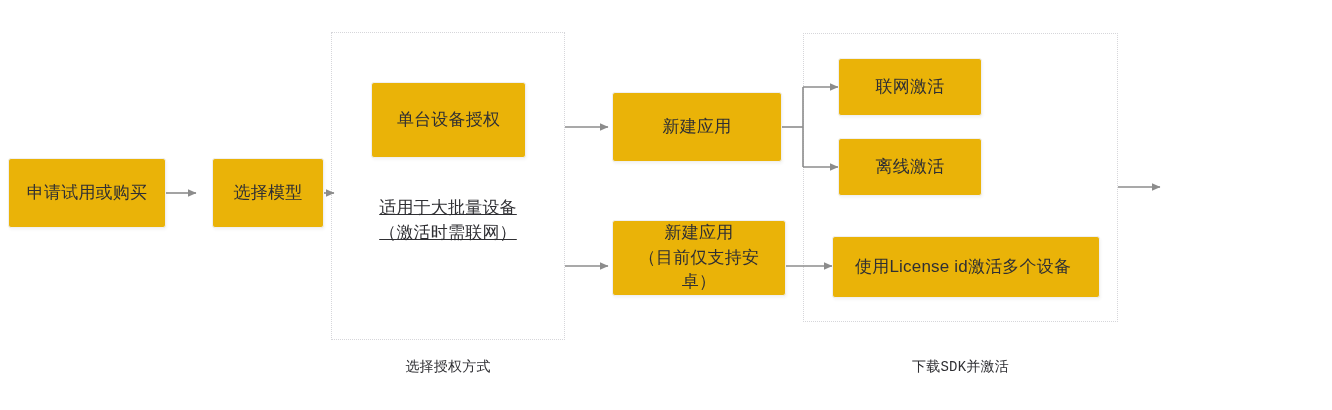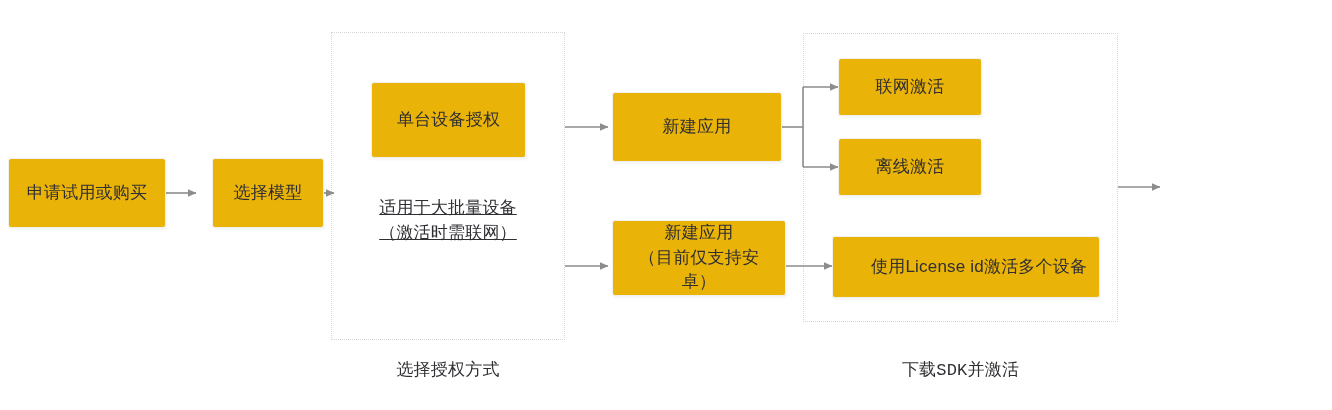--- a/index.html
+++ b/index.html
@@ -42,36 +42,36 @@
     line-height: 1.45;
     color: #2f2f33;
     letter-spacing: 0.2px;
     box-shadow: 1px 2px 3px rgba(0,0,0,0.045);
     padding: 4px 10px;
     white-space: pre-line;
   }
   .node.leftpad {
     justify-content: flex-start;
     text-align: left;
-    padding-left: 38px;
+    padding-left: 22px;
   }
 
   
   .caption {
     position: absolute;
     font-size: 17px;
     line-height: 1.45;
     color: #2f2f33;
     text-align: center;
     white-space: pre-line;
     letter-spacing: 0.2px;
   }
   .group-caption {
     position: absolute;
-    font-size: 17px;
+    font-size: 14px;
     color: #2f2f33;
     text-align: center;
     letter-spacing: 0.2px;
   }
 
   
   .conn {
     position: absolute;
     pointer-events: none;
     overflow: visible;

